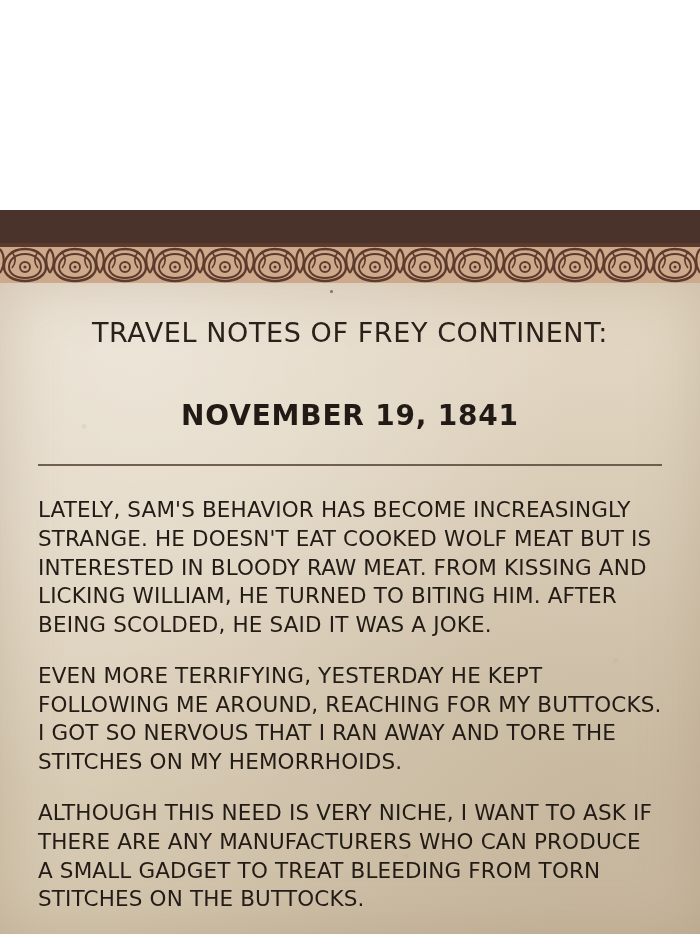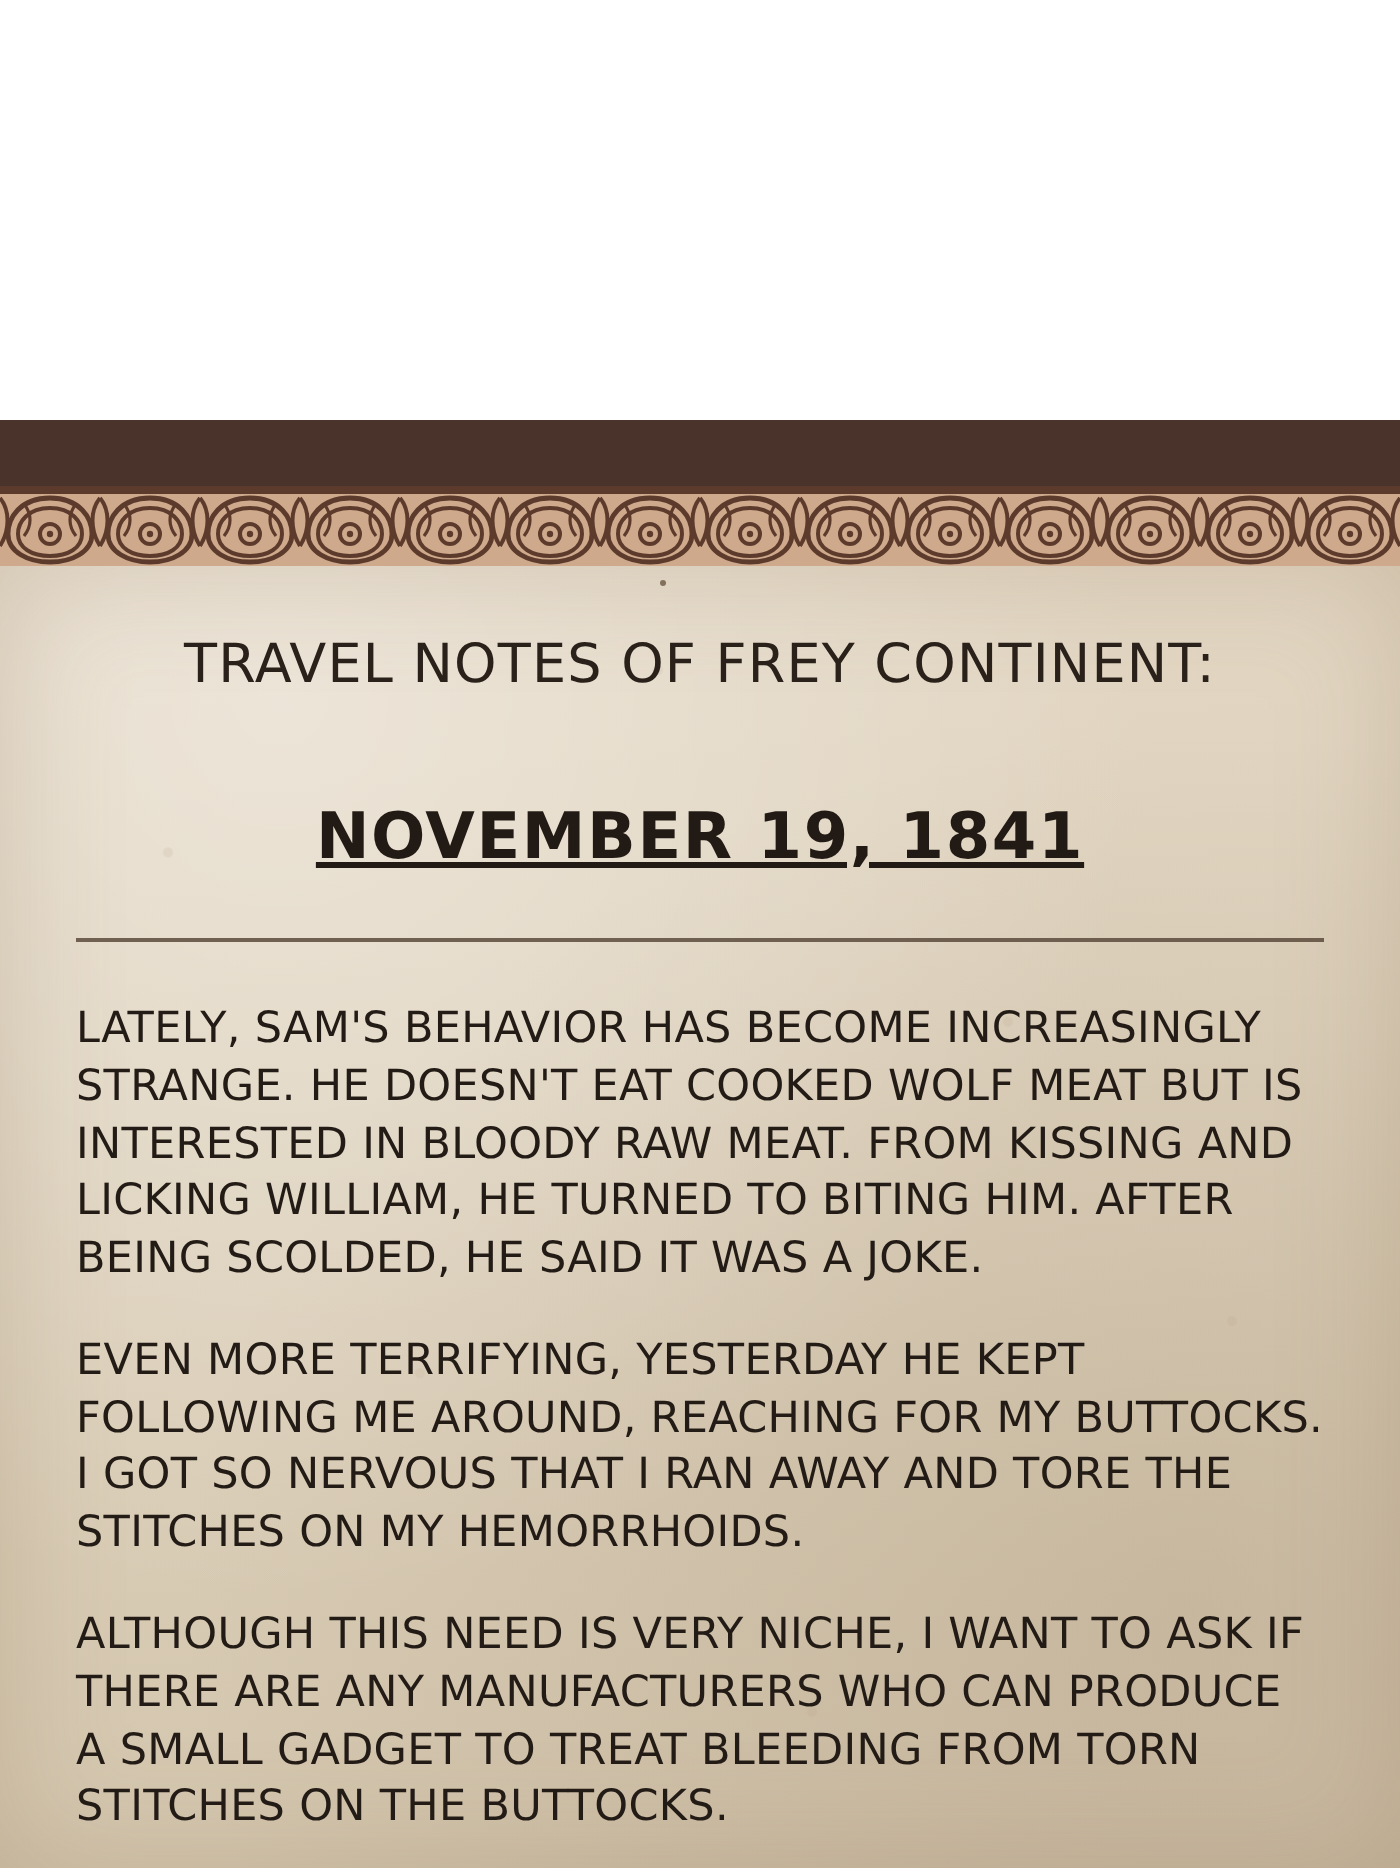--- a/index.html
+++ b/index.html
@@ -114,25 +114,24 @@
     font-weight: 400;
     text-transform: uppercase;
   }
   .doc-title .line2 { display: block; }
 
   .doc-date {
     margin: 0;
     padding-top: 48px;
     text-align: center;
     color: #221a14;
-    font-size: 32px;
+    font-size: 28px;
     font-weight: 700;
     letter-spacing: 0.8px;
     text-transform: uppercase;
-    text-decoration: underline;
   }
 
   .rule {
     margin: 32px 38px 0 38px;
     height: 2px;
     background: #5a4a3c;
     opacity: 0.85;
   }
 
   .body-text {

